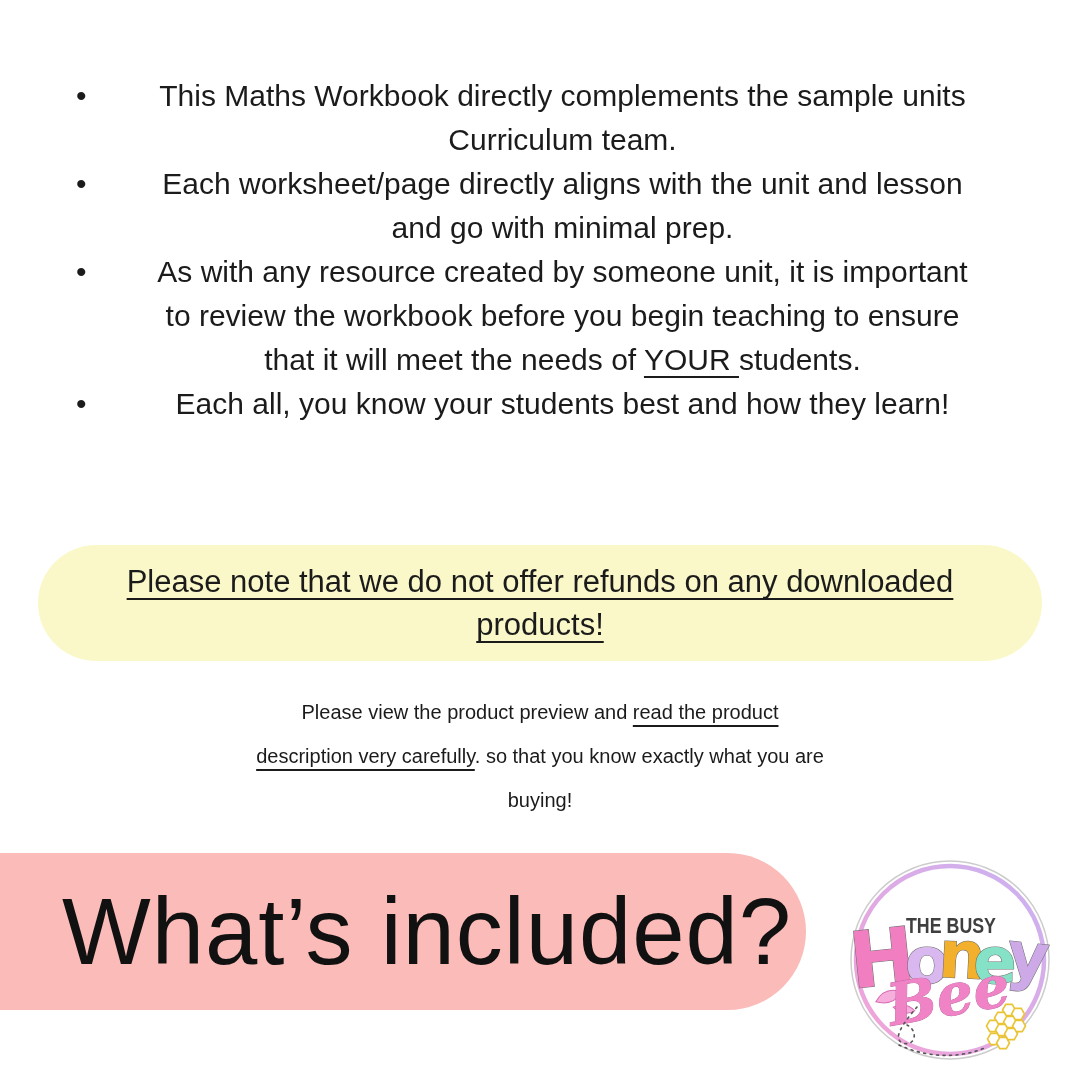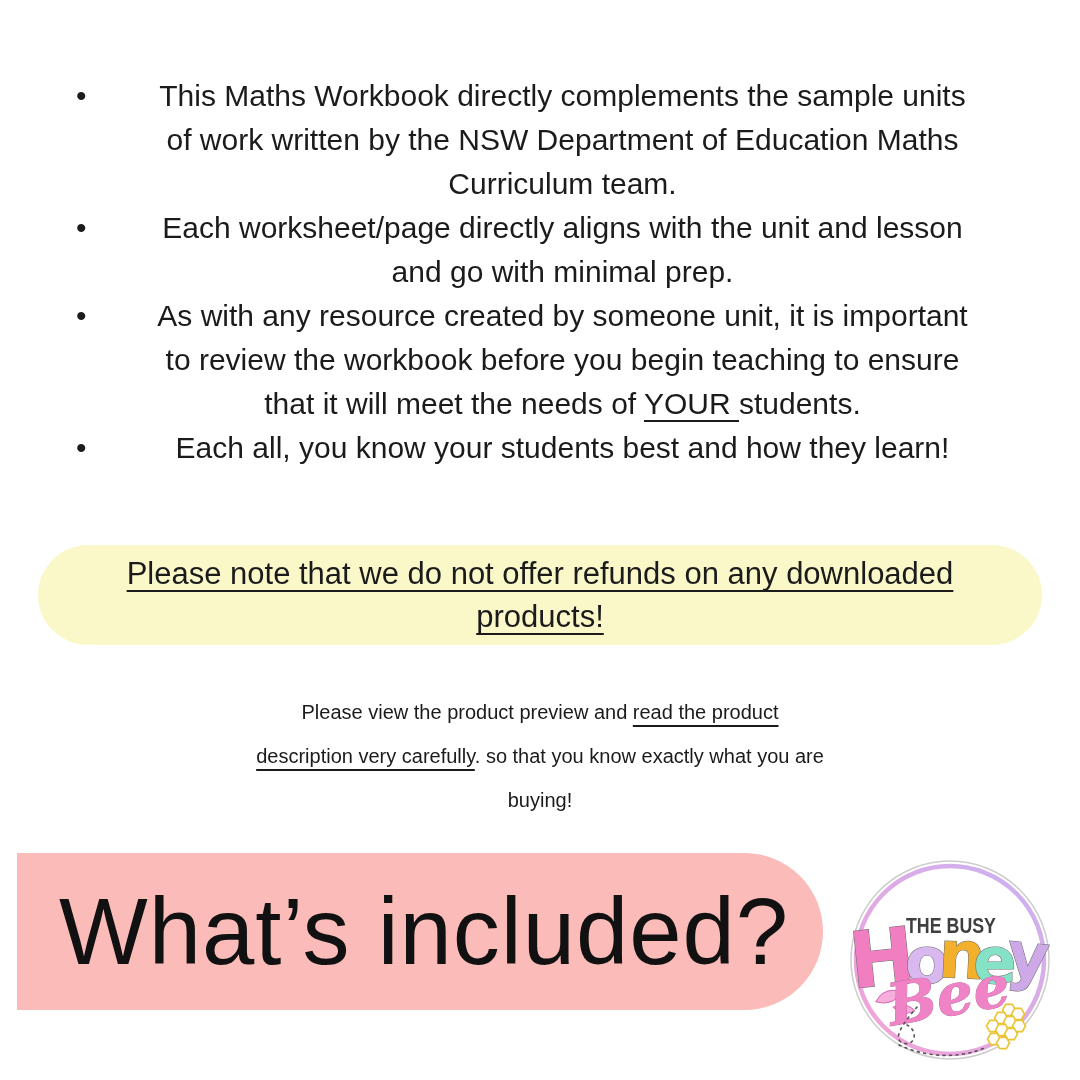--- a/index.html
+++ b/index.html
@@ -8,51 +8,50 @@
     font-family:"Liberation Sans",sans-serif;color:var(--text-black,#1b1b1b);
     overflow:hidden;
   }
   
   ul.bullets{position:absolute;top:74px;left:60px;right:60px;margin:0;padding:0;list-style:none;
     font-size:30px;line-height:44px;}
   .bullets li{position:relative;text-align:center;padding-left:45px;}
   .dot{position:absolute;left:16px;top:0;font-size:30px;}
   .u{text-decoration:underline;text-decoration-thickness:2px;text-underline-offset:6px;}
   
-  .note{position:absolute;top:545px;left:38px;right:38px;height:100px;
+  .note{position:absolute;top:545px;left:38px;right:38px;height:116px;
     background:var(--note-yellow,#faf8c9);border-radius:58px;
     display:flex;flex-direction:column;justify-content:center;
     font-size:31px;line-height:43px;text-align:center;}
   
   .para{position:absolute;top:690px;left:30px;right:30px;text-align:center;
     font-size:20px;line-height:44px;}
   
-  .banner{position:absolute;top:853px;left:17px;width:806px;height:157px;
+  .banner{position:absolute;top:853px;left:0;width:806px;height:157px;
     background:var(--banner-pink,#fbbbb8);border-radius:0 79px 79px 0;
-    display:flex;align-items:center;padding-left:42px;box-sizing:border-box;
+    display:flex;align-items:center;padding-left:62px;box-sizing:border-box;
     font-size:94px;letter-spacing:1px;color:#111;text-align:right;}
   
   .logo{position:absolute;left:847px;top:857px;width:206px;height:206px;}
   .logo-top{font-weight:bold;text-anchor:middle;font-family:"Liberation Sans",sans-serif;}
   .bubble{font-weight:bold;text-anchor:middle;font-family:"DejaVu Sans",sans-serif;
     stroke:#6e6e6e;stroke-width:1.1;paint-order:stroke;}
   .script{font-style:italic;font-weight:bold;text-anchor:middle;
     font-family:"DejaVu Serif",serif;stroke:#bb5f9e;stroke-width:0.8;paint-order:stroke;}
   .trail{fill:none;stroke:#555555;stroke-width:1.6;stroke-dasharray:2 4.5;stroke-linecap:round;}
 </style>
 </head>
 <body>
 
 <div class="canvas">
 
   <ul class="bullets">
     <li>
       <span class="dot">•</span>
       <div>This Maths Workbook directly complements the sample units</div>
-      <div>of work written by the NSW Department of Education Maths</div>
       <div>Curriculum team.</div>
     </li>
     <li>
       <span class="dot">•</span>
       <div>Each worksheet/page directly aligns with the unit and lesson</div>
       <div>and go with minimal prep.</div>
     </li>
     <li>
       <span class="dot">•</span>
       <div>As with any resource created by someone unit, it is important</div>

